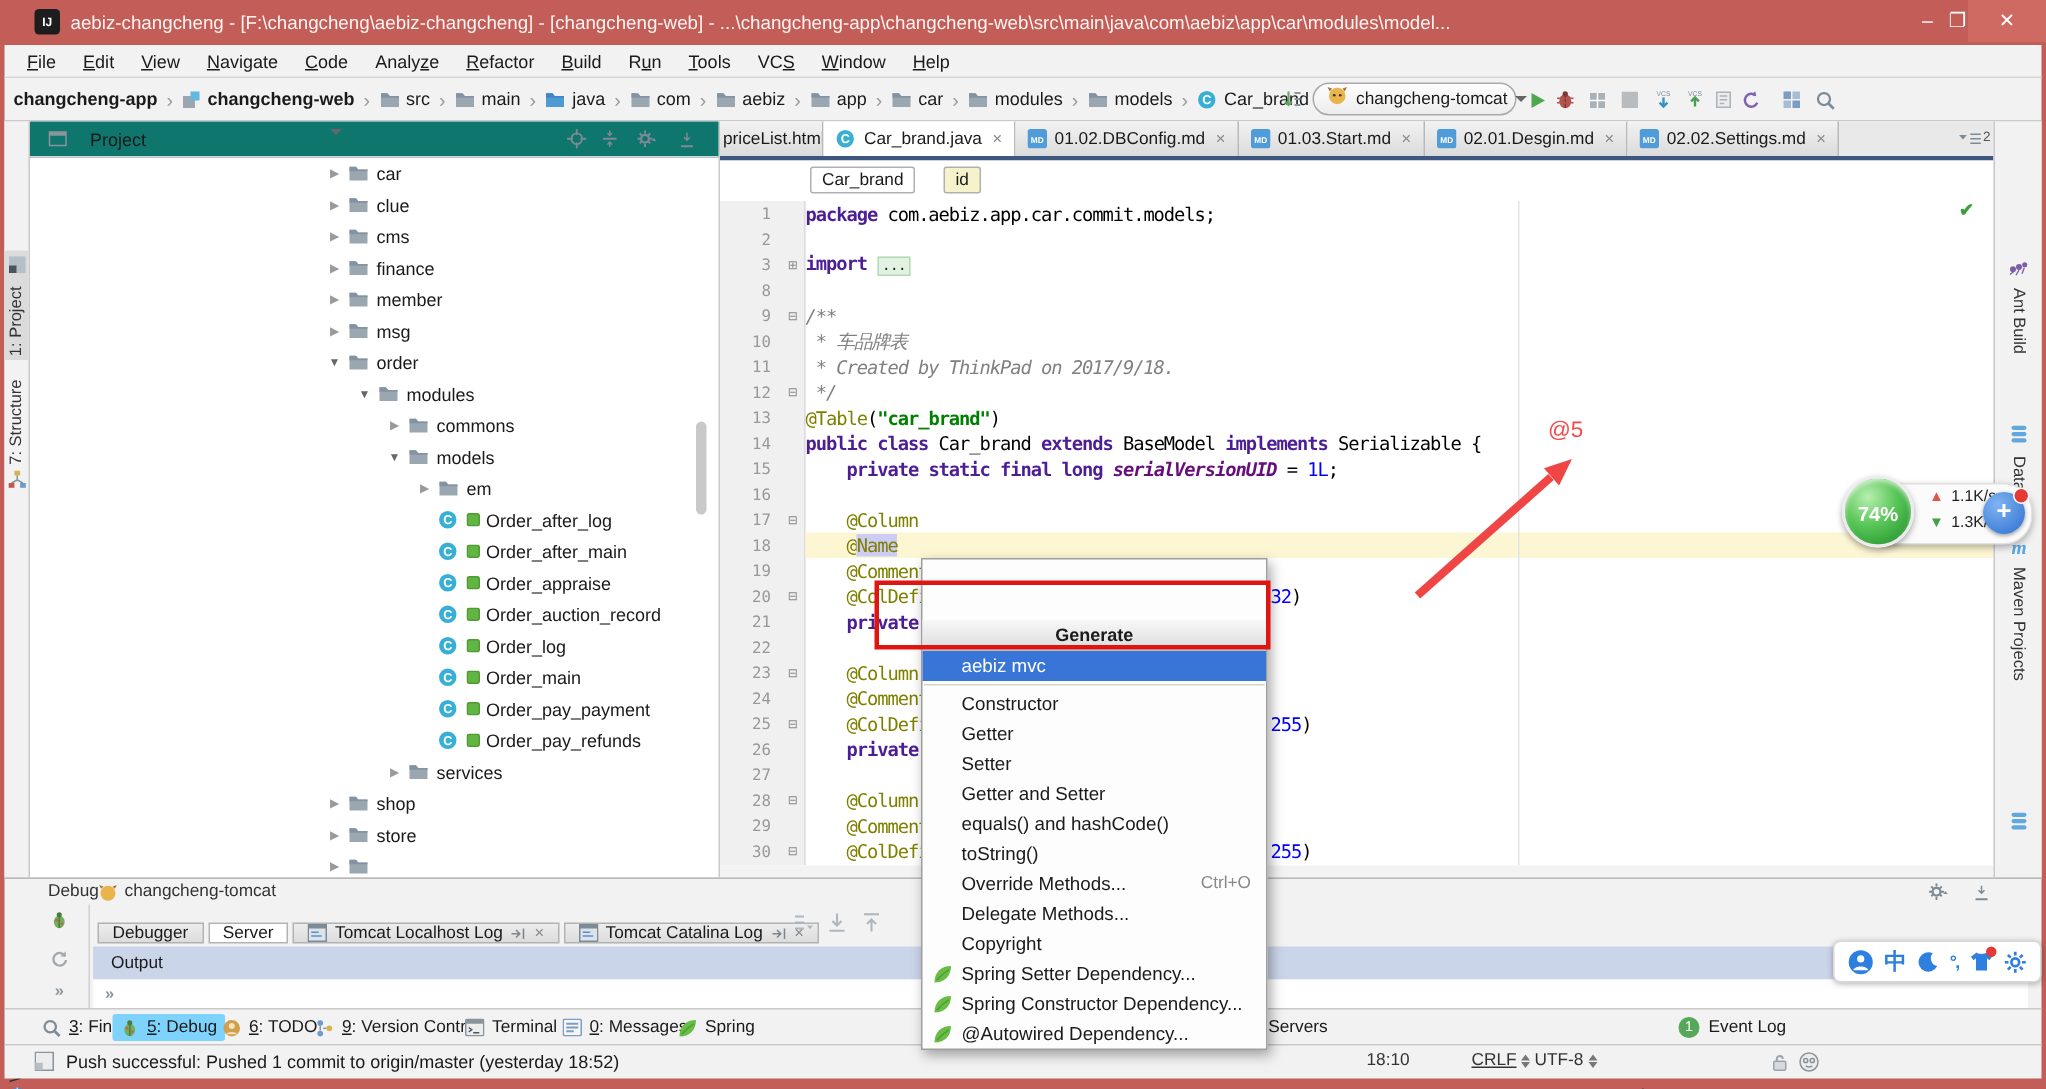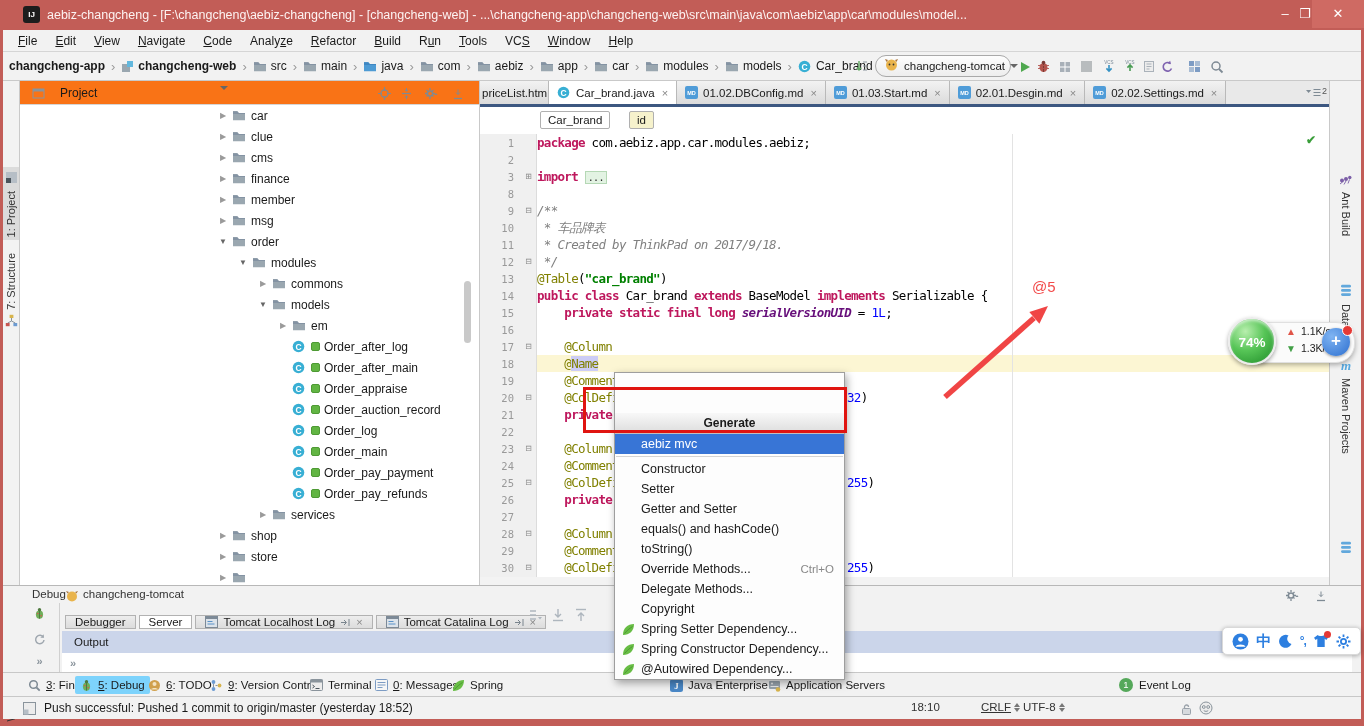--- a/index.html
+++ b/index.html
@@ -34,21 +34,21 @@
   
   #main{left:3px;top:81px;width:1358px;height:504px;background:#fff;}
   #stripe-left{position:absolute;left:0;top:0;width:17px;height:504px;background:#F2F2F2;border-right:1px solid #C9C9C9;box-sizing:border-box;}
   #stripe-right{position:absolute;left:1326px;top:0;width:32px;height:504px;background:#F2F2F2;border-left:1px solid #C9C9C9;box-sizing:border-box;}
   .vbtn{position:absolute;left:0;width:100%;display:flex;flex-direction:column;align-items:center;gap:3px;}
   .vbtn .vtxt{writing-mode:vertical-rl;font-size:11px;color:#333;white-space:nowrap;}
   .vbtn.flip .vtxt{transform:rotate(180deg);}
   .vbtn.active{background:#DBDBDB;padding:3px 0;}
   
   #project{position:absolute;left:17px;top:0;width:460px;height:504px;background:#fff;border-right:1px solid #C9C9C9;box-sizing:border-box;}
-  #proj-header{position:absolute;left:0;top:0;width:100%;height:24px;background:#f97316;border-bottom:1px solid #D5D5D5;box-sizing:border-box;}
+  #proj-header{position:absolute;left:0;top:0;width:100%;height:24px;background:#0f766e;border-bottom:1px solid #D5D5D5;box-sizing:border-box;}
   #proj-header .ttl{position:absolute;left:40px;top:5px;font-size:12px;color:#1a1a1a;}
   #proj-tree{position:absolute;left:0;top:24px;width:100%;height:480px;overflow:hidden;}
   .trow{height:21px;display:flex;align-items:center;font-size:12px;color:#1a1a1a;white-space:nowrap;}
   .tarrow{width:14px;text-align:center;font-size:8px;color:#9a9a9a;flex:none;}
   .tarrow.open{color:#666;}
   .trow .ic{margin:0 5px 0 2px;display:inline-flex;flex:none;}
   .trow .mini{margin-right:4px;display:inline-flex;flex:none;}
   #tree-scroll{position:absolute;left:444px;top:200px;width:7px;height:62px;background:#C9C9C9;border-radius:4px;}
   
   #editor{position:absolute;left:477px;top:0;width:849px;height:504px;background:#fff;}
@@ -62,21 +62,21 @@
   .chip{position:absolute;top:4px;border:1px solid #B0B0B0;border-radius:2px;background:#fff;
         font-size:11.5px;color:#1a1a1a;padding:2px 7px;}
   .chip.hl{background:#F6F2CC;}
   #gutterbg{position:absolute;left:0;top:53px;width:57px;height:443px;background:#F0F0F0;border-right:1px solid #DCDCDC;box-sizing:border-box;}
   #coderows{position:absolute;left:0;top:53px;width:100%;}
   .crow{height:17px;display:flex;align-items:center;}
   .gnum{width:34px;flex:none;text-align:right;font-family:"DejaVu Sans Mono",monospace;font-size:10.5px;color:#999;padding-right:6px;}
   .gfold{width:17px;flex:none;font-size:8px;color:#888;text-align:center;}
   .ctext{flex:1;font-family:"DejaVu Sans Mono",monospace;font-size:12.5px;letter-spacing:-0.7px;white-space:pre;line-height:17px;}
   .crow.cur .ctext{background:#FCF6D3;}
-  .tk-k{color:#be185d;font-weight:bold;}
+  .tk-k{color:#4c1d95;font-weight:bold;}
   .tk-a{color:#808000;}
   .tk-s{color:#008000;font-weight:bold;}
   .tk-cm{color:#808080;font-style:italic;}
   .tk-f{color:#660E7A;font-style:italic;font-weight:bold;}
   .tk-num{color:#0000FF;text-align:center;}
   .tk-p{color:#000;}
   .tk-hl{color:#808000;background:#CCCCF5;}
   .tk-fold{background:#E3F3E3;border:1px solid #B5D8B5;font-size:10px;padding:0 2px;color:#2a2a2a;}
   .tail{position:absolute;left:367px;font-family:"DejaVu Sans Mono",monospace;font-size:12.5px;letter-spacing:-0.7px;line-height:17px;}
   #marginline{position:absolute;left:532px;top:53px;width:1px;height:443px;background:#E3E3E3;}
@@ -774,21 +774,21 @@
     </div>
     <div id="chipsrow">
         <span class="chip" style="left: 60px;">Car_brand</span>
         <span class="chip hl" style="left: 149px;">id</span>
       </div>
     <div id="gutterbg"></div>
     <div id="coderows">
         <div class="crow">
           <span class="gnum">1</span>
           <span class="gfold"></span>
-          <span class="ctext"><span class="tk-k">package </span><span class="tk-p">com.aebiz.app.car.modules.aebiz;</span></span>
+          <span class="ctext"><span class="tk-k">package </span><span class="tk-p">com.aebiz.app.car.commit.models;</span></span>
         </div>
         <div class="crow">
           <span class="gnum">2</span>
           <span class="gfold"></span>
           <span class="ctext"></span>
         </div>
         <div class="crow">
           <span class="gnum">3</span>
           <span class="gfold">⊞</span>
           <span class="ctext"><span class="tk-k">import </span><span class="tk-fold">...</span></span>
@@ -920,20 +920,23 @@
 
     <div id="popup">
       <div id="popup-title">Generate</div>
       <div id="popup-items">
           <div class="pitem sel">
             <span>aebiz mvc</span>
           </div>
           <div class="psep"></div>
           <div class="pitem">
             <span>Constructor</span>
+          </div>
+          <div class="pitem">
+            <span>Getter</span>
           </div>
           <div class="pitem">
             <span>Setter</span>
           </div>
           <div class="pitem">
             <span>Getter and Setter</span>
           </div>
           <div class="pitem">
             <span>equals() and hashCode()</span>
           </div>

